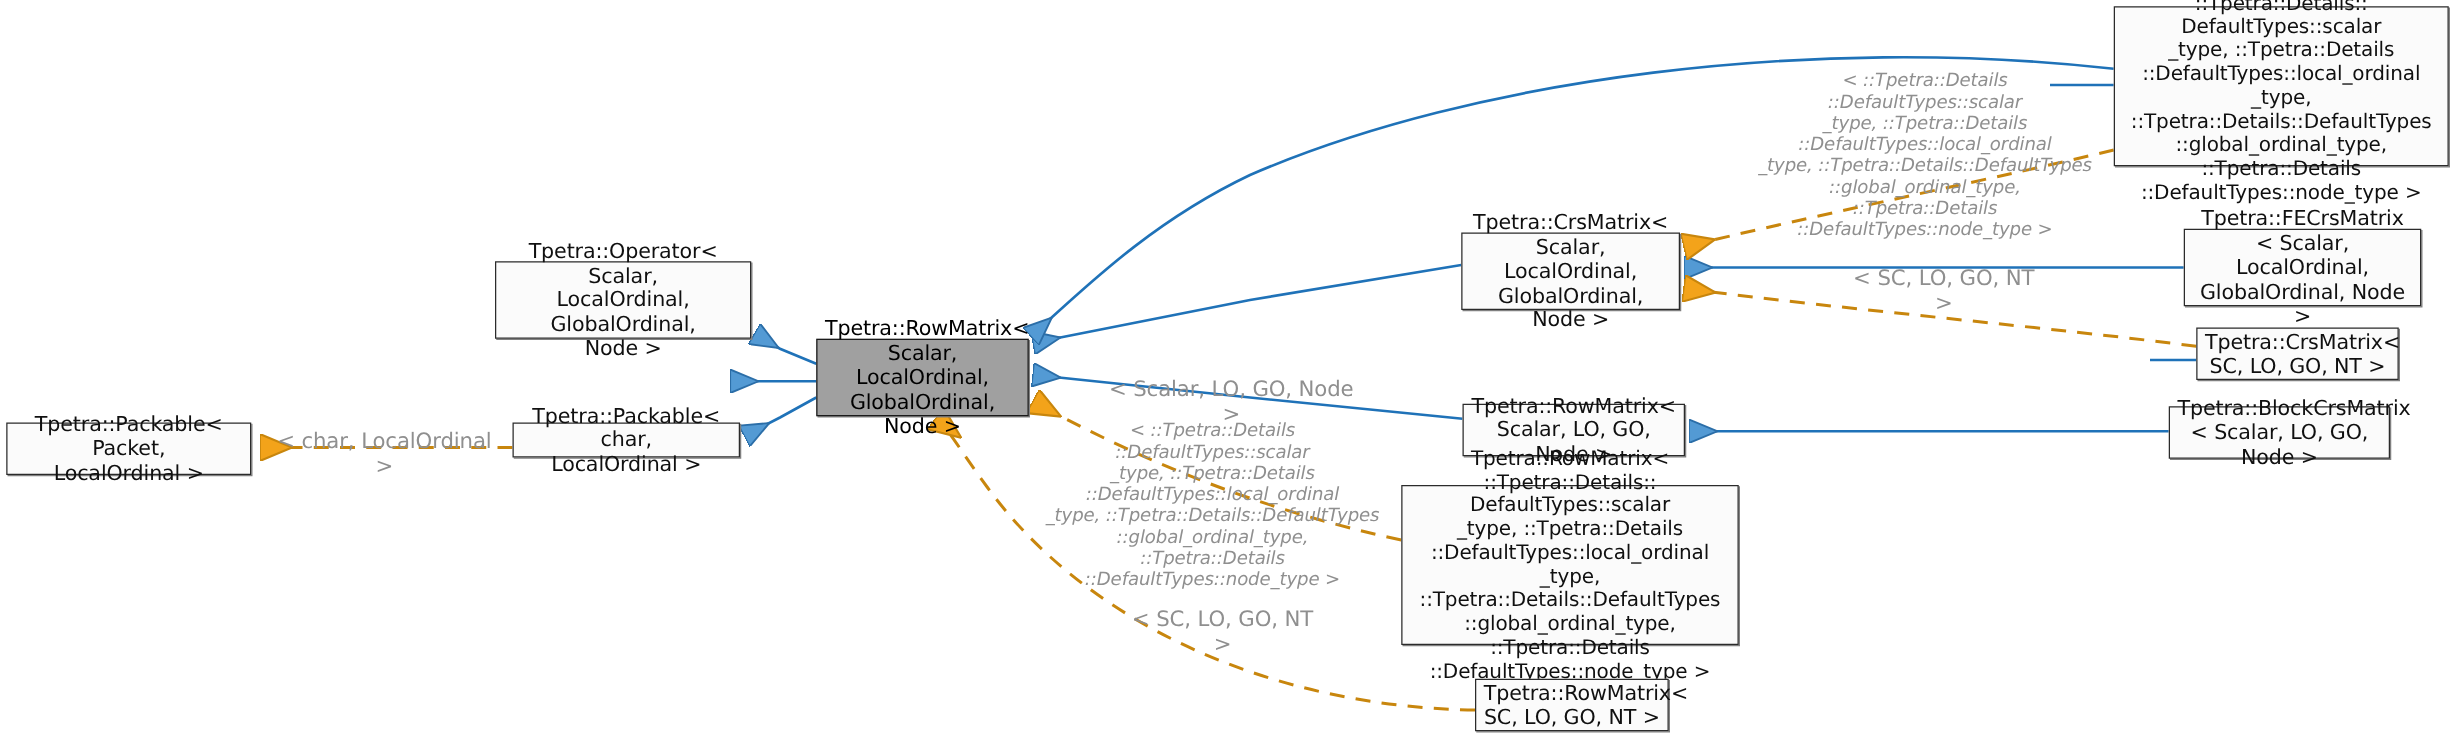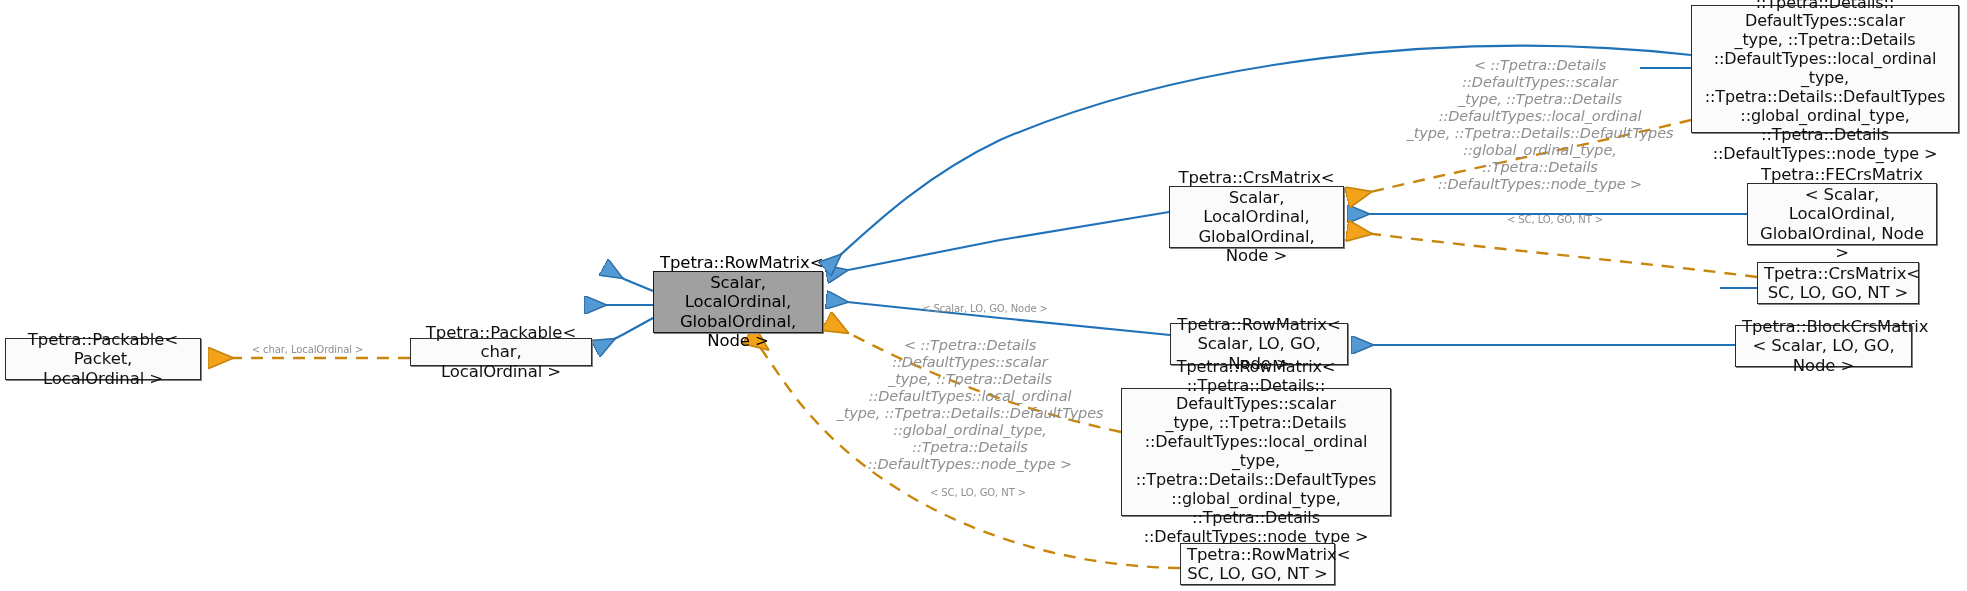--- a/index.html
+++ b/index.html
@@ -46,21 +46,21 @@
     border-color: #1a1a1a;
     color: #000000;
   }
   .node .nlabel {
     display: block;
     width: 100%;
   }
   .edge-label {
     position: absolute;
     color: #8f8f8f;
-    font-size: 10px;
+    font-size: 17px;
     line-height: 1.17;
     white-space: pre-line;
     text-align: center;
     letter-spacing: -0.1px;
     pointer-events: none;
   }
   .edge-label.small {
     font-size: 14.5px;
     font-style: italic;
   }
@@ -120,20 +120,25 @@
   <div class="node" style="left:5px;top:338px;width:196px;height:42px;">
     <span class="nlabel">Tpetra::Packable&lt; Packet,
 LocalOrdinal &gt;</span>
   </div>
 
   <div class="node" style="left:410px;top:338px;width:182px;height:28px;">
     <span class="nlabel">Tpetra::Packable&lt; char,
 LocalOrdinal &gt;</span>
   </div>
 
+  <div class="node" style="left:396px;top:209px;width:205px;height:62px;">
+    <span class="nlabel">Tpetra::Operator&lt; Scalar,
+LocalOrdinal, GlobalOrdinal,
+Node &gt;</span>
+  </div>
 
 
   <div class="node current" style="left:653px;top:271px;width:170px;height:62px;">
     <span class="nlabel">Tpetra::RowMatrix&lt;
 Scalar, LocalOrdinal,
 GlobalOrdinal, Node &gt;</span>
   </div>
 
   <div class="node" style="left:1169px;top:186px;width:175px;height:62px;">
     <span class="nlabel">Tpetra::CrsMatrix&lt;

